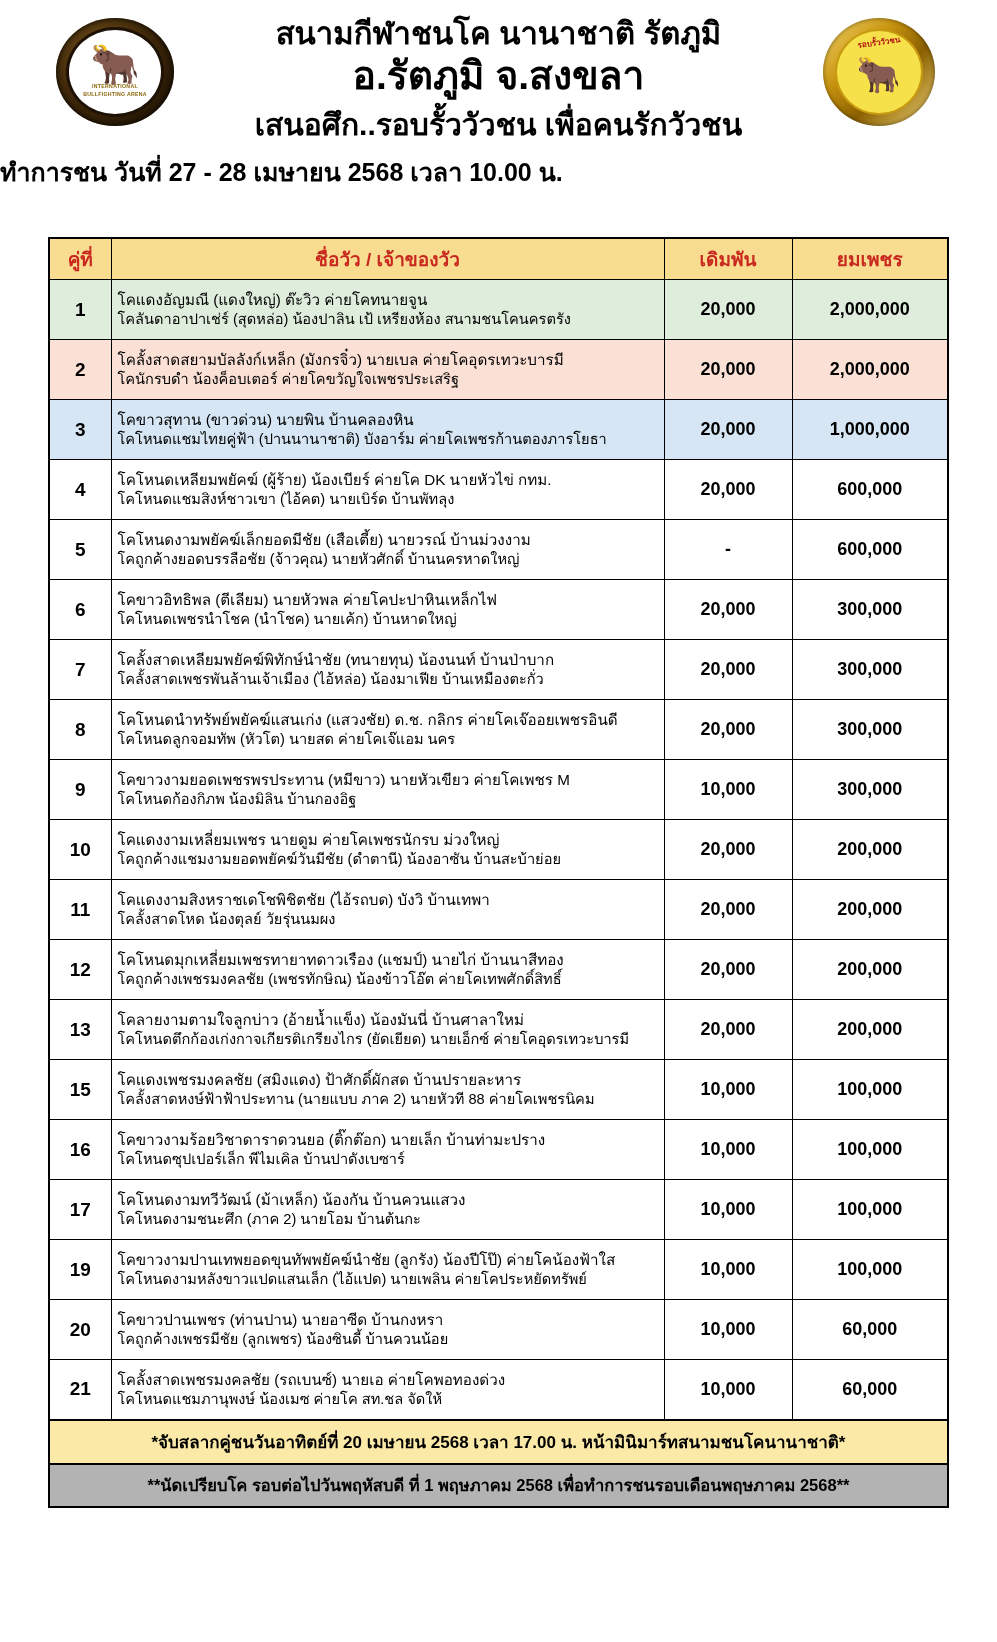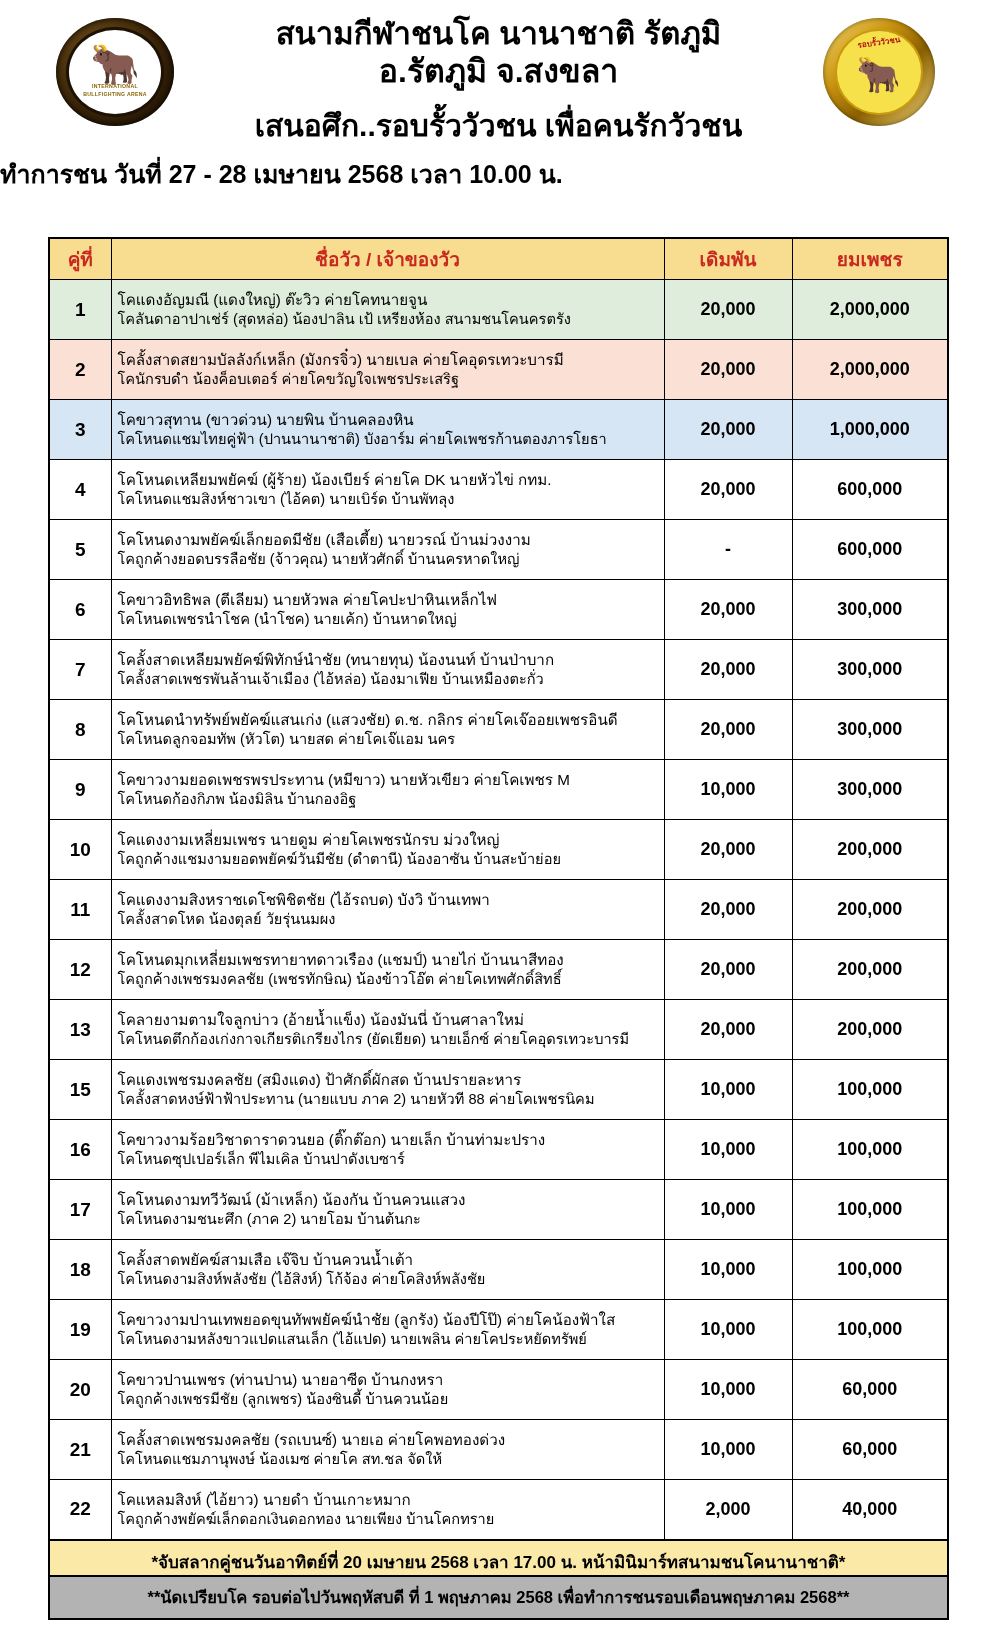--- a/index.html
+++ b/index.html
@@ -77,22 +77,22 @@
   .title-block {
     text-align: center;
     padding-top: 16px;
   }
   .title-line1, .title-line2, .title-line3 {
     font-weight: bold;
     color: #000;
     line-height: 1.18;
   }
   .title-line1 { font-size: 31px; }
-  .title-line2 { font-size: 32px; }
-  .title-line3 { font-size: 30px; margin-top: 18px; }
+  .title-line2 { font-size: 39px; }
+  .title-line3 { font-size: 30px; margin-top: 8px; }
   .title-date {
     text-align: left;
     font-size: 25px;
     font-weight: bold;
     color: #000;
     margin-top: 10px;
   }
 
   
   .table-wrap { padding: 0 48px; margin-top: 25px; }
@@ -156,21 +156,21 @@
     text-align: center;
     font-weight: bold;
     border-left: 2px solid #000;
     border-right: 2px solid #000;
     border-bottom: 2px solid #000;
   }
   .notice-1 {
     background: #fbe9a8;
     color: #000;
     font-size: 17px;
-    padding: 7px 4px 0;
+    padding: 7px 4px 8px;
   }
   .notice-2 {
     background: #b3b3b3;
     color: #000;
     font-size: 16.5px;
     padding: 7px 4px 8px;
   }
 </style>
 </head>
 <body>
@@ -359,29 +359,20 @@
         <tr>
           <td class="no">17</td>
           <td class="names">
             <div class="l1">โคโหนดงามทวีวัฒน์ (ม้าเหล็ก) น้องกัน บ้านควนแสวง</div>
             <div class="l2">โคโหนดงามชนะศึก (ภาค 2) นายโอม บ้านต้นกะ</div>
           </td>
           <td class="num">10,000</td>
           <td class="num">100,000</td>
         </tr>
         <tr>
-          <td class="no">18</td>
-          <td class="names">
-            <div class="l1">โคลั้งสาดพยัคฆ์สามเสือ เจ๊จิบ บ้านควนน้ำเต้า</div>
-            <div class="l2">โคโหนดงามสิงห์พลังชัย (ไอ้สิงห์) โก้จ้อง ค่ายโคสิงห์พลังชัย</div>
-          </td>
-          <td class="num">10,000</td>
-          <td class="num">100,000</td>
-        </tr>
-        <tr>
           <td class="no">19</td>
           <td class="names">
             <div class="l1">โคขาวงามปานเทพยอดขุนทัพพยัคฆ์นำชัย (ลูกรัง) น้องปีโป๊) ค่ายโคน้องฟ้าใส</div>
             <div class="l2">โคโหนดงามหลังขาวแปดแสนเล็ก (ไอ้แปด) นายเพลิน ค่ายโคประหยัดทรัพย์</div>
           </td>
           <td class="num">10,000</td>
           <td class="num">100,000</td>
         </tr>
         <tr>
           <td class="no">20</td>
@@ -393,28 +384,19 @@
           <td class="num">60,000</td>
         </tr>
         <tr>
           <td class="no">21</td>
           <td class="names">
             <div class="l1">โคลั้งสาดเพชรมงคลชัย (รถเบนซ์) นายเอ ค่ายโคพอทองด่วง</div>
             <div class="l2">โคโหนดแชมภานุพงษ์ น้องเมซ ค่ายโค สท.ชล จัดให้</div>
           </td>
           <td class="num">10,000</td>
           <td class="num">60,000</td>
-        </tr>
-        <tr>
-          <td class="no">22</td>
-          <td class="names">
-            <div class="l1">โคแหลมสิงห์ (ไอ้ยาว) นายดำ บ้านเกาะหมาก</div>
-            <div class="l2">โคถูกค้างพยัคฆ์เล็กดอกเงินดอกทอง นายเพียง บ้านโคกทราย</div>
-          </td>
-          <td class="num">2,000</td>
-          <td class="num">40,000</td>
         </tr>
       </tbody>
   </table>
 </div>
 
 <div class="notice notice-1">*จับสลากคู่ชนวันอาทิตย์ที่ 20 เมษายน 2568 เวลา 17.00 น. หน้ามินิมาร์ทสนามชนโคนานาชาติ*</div>
 <div class="notice notice-2">**นัดเปรียบโค รอบต่อไปวันพฤหัสบดี ที่ 1 พฤษภาคม 2568 เพื่อทำการชนรอบเดือนพฤษภาคม 2568**</div>
 
 </body></html>

